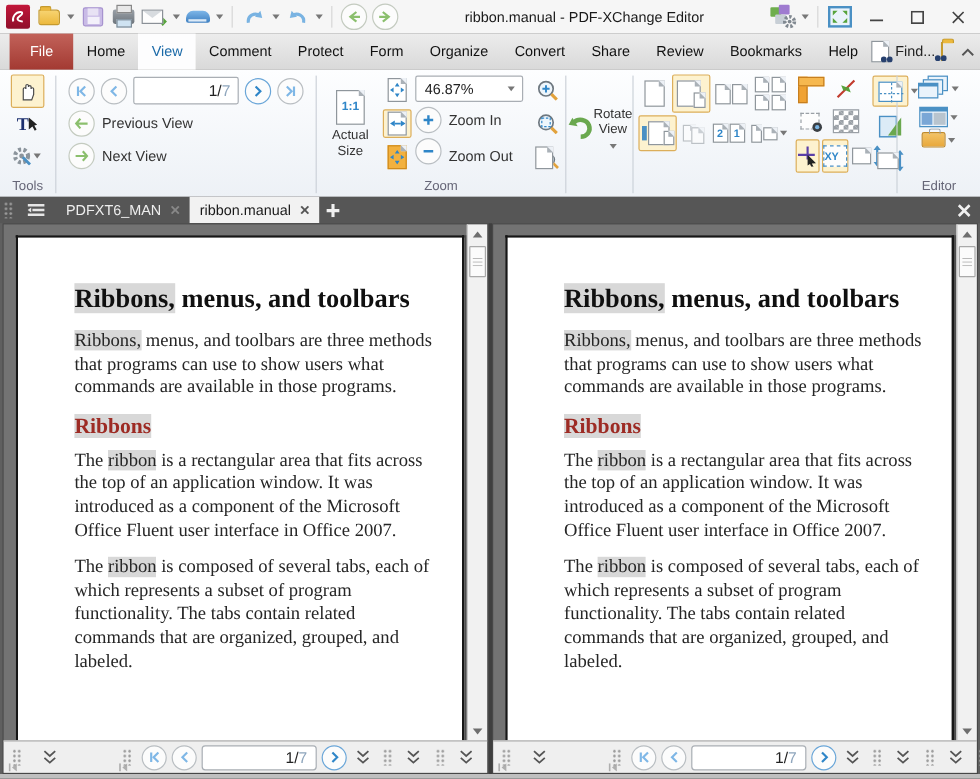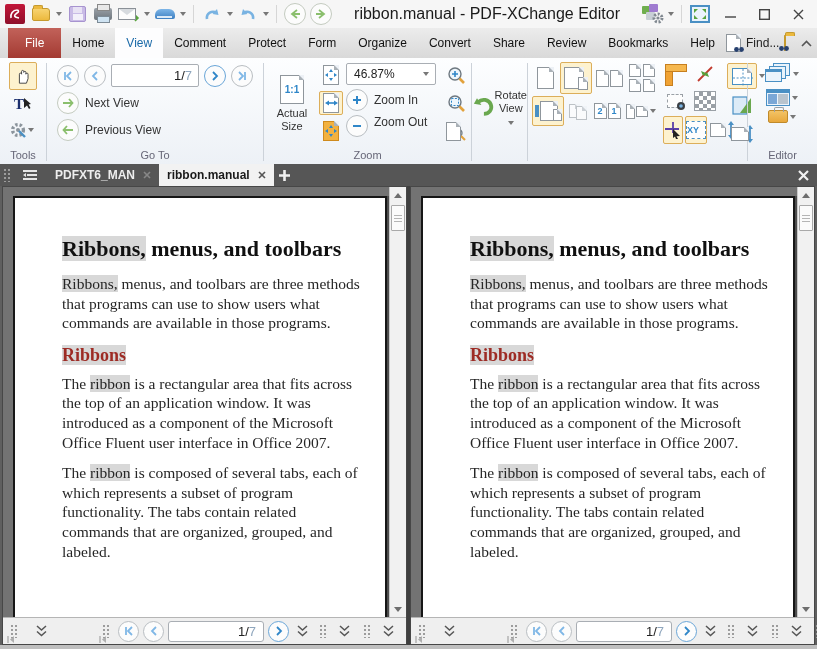--- a/index.html
+++ b/index.html
@@ -4,21 +4,21 @@
 <style>
   * { box-sizing: border-box; margin: 0; padding: 0; }
   html,body { width:817px; height:649px; overflow:hidden; }
   body { font-family:"Liberation Sans",sans-serif; font-size:12px; color:#222; background:#5f5f5f; position:relative; }
 
   
   .titlebar { height:28px; background:#f6f6f6; display:flex; align-items:center; padding:0 2px; }
   .tb-ico { height:24px; min-width:24px; display:flex; align-items:center; justify-content:center; margin:0 1px; }
   .dd { width:0; height:0; border-left:3px solid transparent; border-right:3px solid transparent; border-top:4px solid #777; margin:0 2px; }
   .vsep { width:1px; height:18px; background:#d6d6d6; margin:0 5px; }
-  .title-text { flex:1; text-align:center; font-size:16px; color:#1a1a1a; white-space:nowrap; overflow:hidden; }
+  .title-text { flex:1; text-align:center; font-size:12px; color:#1a1a1a; white-space:nowrap; overflow:hidden; }
   .winbtn { width:34px; height:26px; display:flex; align-items:center; justify-content:center; }
   .applogo { width:20px; height:20px; background:linear-gradient(#c2173a,#8f0f2a); border-radius:2px; display:flex; align-items:center; justify-content:center; }
   .floppy { width:17px; height:16px; background:#c9bbe6; border:1px solid #a793cf; border-radius:2px; position:relative; }
   .floppy:before { content:""; position:absolute; left:3px; top:0; width:9px; height:6px; background:#e8e2f4; }
   .floppy:after { content:""; position:absolute; left:3px; bottom:1px; width:10px; height:6px; background:#f3f0fa; }
   .folder { width:18px; height:13px; background:linear-gradient(#f7d370,#ecb93e); border:1px solid #c59a2e; border-radius:1px 3px 2px 2px; position:relative; }
   .folder:before { content:""; position:absolute; top:-4px; left:0; width:8px; height:3px; background:#ecb93e; border:1px solid #c59a2e; border-bottom:none; border-radius:2px 2px 0 0; }
   .printer { width:18px; height:12px; background:linear-gradient(#9aa1a8,#6e757c); border-radius:2px; position:relative; }
   .printer:before { content:""; position:absolute; left:3px; top:-4px; width:11px; height:5px; background:#e8e8e8; border:1px solid #888; }
   .printer:after { content:""; position:absolute; left:3px; bottom:-3px; width:11px; height:5px; background:#cfe3f2; border:1px solid #7d8b96; }
@@ -59,21 +59,21 @@
   .ruler-L:before { content:""; position:absolute; left:0; top:0; width:6px; height:20px; background:#f0a233; border:1px solid #c77f1f; }
   .ruler-L:after { content:""; position:absolute; left:0; top:0; width:20px; height:6px; background:#f6b84f; border:1px solid #c77f1f; }
   .toolbox { width:20px; height:13px; background:linear-gradient(#f3c366,#e8a83c); border:1px solid #c08a2a; border-radius:2px; position:relative; }
   .toolbox:before { content:""; position:absolute; top:-4px; left:5px; width:8px; height:4px; border:1px solid #9aa0a6; border-bottom:none; border-radius:2px 2px 0 0; }
   .winrect { border:1px solid #4a90c4; background:#eaf3fb; position:relative; }
 
   
   .doctabs { height:22px; background:#565656; display:flex; align-items:stretch; }
   .grip-v { width:8px; height:14px; align-self:center; margin:0 4px 0 3px;
     background-image:radial-gradient(#9c9c9c 1px,transparent 1.2px); background-size:4px 4px; }
-  .dtab { display:flex; align-items:center; padding:0 8px; gap:8px; color:#eee; font-size:12px;font-weight:bold; }
+  .dtab { display:flex; align-items:center; padding:0 8px; gap:8px; color:#eee; font-size:12px; }
   .dtab.active { background:#f2f2f2; color:#1a1a1a; }
   .xglyph line { stroke:#888; stroke-width:1.6; }
   .dtab.active .xglyph line { stroke:#555; }
 
   
   .pane { position:absolute; top:186px; bottom:4px; background:#737373; border:1px solid #474747; }
   .pane.left { left:2px; width:405px; }
   .pane.right { left:410px; width:405px; }
   .viewer { position:absolute; left:0; right:0; top:0; bottom:27px; overflow:hidden; }
   .page-sheet { position:absolute; left:10px; top:9px; bottom:-3px; width:374px; background:#fff; border:2px solid #161616; border-bottom:none; box-shadow:4px 0 0 rgba(30,30,30,.45); }
@@ -294,35 +294,34 @@
         <span class="cbtn">
             <svg width="10" height="10">
               <path d="M2 1 L6 5 L2 9" stroke="#7fb7e6" stroke-width="1.8" fill="none"></path>
               <line x1="8" y1="1" x2="8" y2="9" stroke="#7fb7e6" stroke-width="1.8"></line>
             </svg>
           </span>
       </div>
       <div style="display:flex;align-items:center">
         <span class="cbtn plain">
             <svg width="12" height="10">
-              <path d="M7 1 L10.5 5 L7 9 M1 5 H10.5" stroke="#8bbf6d" stroke-width="1.8" fill="none"></path>
-            </svg>
-          </span>
-        <span class="rowlbl">Next View</span>
+              <path d="M5 1 L1.5 5 L5 9 M1.5 5 H11" stroke="#8bbf6d" stroke-width="1.8" fill="none"></path>
+            </svg>
+          </span>
+        <span class="rowlbl">Previous View</span>
       </div>
       <div style="display:flex;align-items:center">
         <span class="cbtn plain">
             <svg width="12" height="10">
-              <path d="M5 1 L1.5 5 L5 9 M1.5 5 H11" stroke="#8bbf6d" stroke-width="1.8" fill="none"></path>
-            </svg>
-          </span>
-        <span class="rowlbl">Previous View</span>
-      </div>
-    </div>
-    <div class="glabel">Go To</div>
+              <path d="M7 1 L10.5 5 L7 9 M1 5 H10.5" stroke="#8bbf6d" stroke-width="1.8" fill="none"></path>
+            </svg>
+          </span>
+        <span class="rowlbl">Next View</span>
+      </div>
+    </div>
   </div>
   <div class="gsep"></div>
 
   <div class="rgroup" style="width:207px">
     <div class="gbody" style="padding:5px 0 0 4px;gap:3px">
       <div class="ibtn" style="width:48px;flex-direction:column;align-self:stretch;margin-bottom:4px">
         <span class="pg" style="width:24px;height:29px;display:flex;align-items:center;justify-content:center">
           <span style="font-size:10px;font-weight:bold;color:#2f86c8">1:1</span>
         </span>
         <span style="font-size:11px;color:#333;line-height:13px;margin-top:3px;text-align:center">
@@ -360,21 +359,21 @@
           <span class="dd"></span>
         </span>
         <span style="display:flex;align-items:center">
           <span class="cbtn">
               <svg width="10" height="10">
                 <path d="M5 1 V9 M1 5 H9" stroke="#2f86c8" stroke-width="2"></path>
               </svg>
             </span>
           <span class="rowlbl">Zoom In</span>
         </span>
-        <span style="display:flex;align-items:flex-start">
+        <span style="display:flex;align-items:flex-end">
           <span class="cbtn">
               <svg width="10" height="4">
                 <path d="M1 2 H9" stroke="#2f86c8" stroke-width="2"></path>
               </svg>
             </span>
           <span class="rowlbl">Zoom Out</span>
         </span>
       </div>
       <div style="display:flex;flex-direction:column;gap:4px;margin-left:4px">
         <span class="ibtn" style="width:26px;height:24px">

